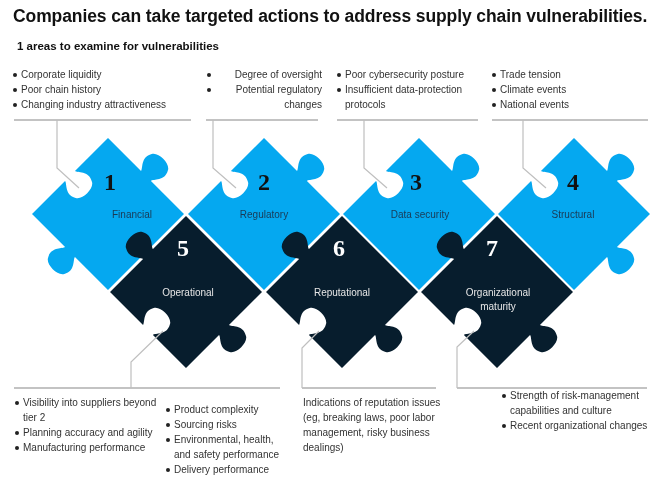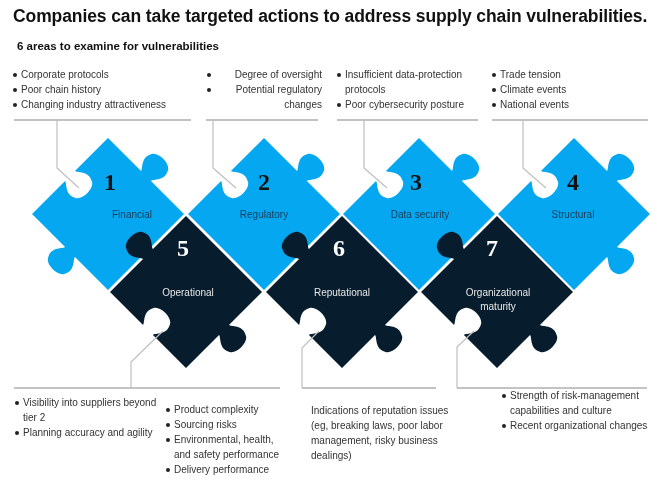--- a/index.html
+++ b/index.html
@@ -2,51 +2,52 @@
 <html><head>
 <meta charset="utf-8">
 <style>
   html,body{margin:0;padding:0;background:#fff;}
   body{width:661px;height:485px;position:relative;overflow:hidden;font-family:"Liberation Sans",sans-serif;color:#222;}
   .title{position:absolute;left:13px;top:6px;font-size:17.5px;font-weight:bold;color:#111;letter-spacing:-0.1px;white-space:nowrap;}
   .subtitle{position:absolute;left:17px;top:40px;font-size:11.5px;font-weight:bold;color:#111;white-space:nowrap;}
   .blist{position:absolute;margin:0;padding:0;list-style:none;font-size:10px;line-height:15px;color:#333;}
   .blist li{position:relative;padding-left:8px;}
   .blist li::before{content:"";position:absolute;left:0;top:6px;width:4px;height:4px;border-radius:50%;background:#222;}
-  .ptext{position:absolute;font-size:10px;line-height:15px;color:#333;margin:8px;}
+  .ptext{position:absolute;font-size:10px;line-height:15px;color:#333;margin:0;}
   svg#diagram{position:absolute;left:0;top:0;}
 </style>
 </head>
 <body>
 
 <div class="title">Companies can take targeted actions to address supply chain vulnerabilities.</div>
-<div class="subtitle">6 areas to examine for vulnerabilities</div>
+<div class="subtitle">1 areas to examine for vulnerabilities</div>
 
 <ul class="blist" style="left:13px;top:67px;width:190px;">
-  <li>Corporate protocols</li>
+  <li>Corporate liquidity</li>
   <li>Poor chain history</li>
   <li>Changing industry attractiveness</li>
 </ul>
 <ul class="blist" style="left:207px;top:67px;width:115px;text-align:right;">
   <li>Degree of oversight</li>
   <li>Potential regulatory changes</li>
 </ul>
 <ul class="blist" style="left:337px;top:67px;width:148px;">
+  <li>Poor cybersecurity posture</li>
   <li>Insufficient data-protection protocols</li>
-  <li>Poor cybersecurity posture</li>
 </ul>
 <ul class="blist" style="left:492px;top:67px;width:150px;">
   <li>Trade tension</li>
   <li>Climate events</li>
   <li>National events</li>
 </ul>
 
 <ul class="blist" style="left:15px;top:395px;width:145px;">
   <li>Visibility into suppliers beyond tier 2</li>
   <li>Planning accuracy and agility</li>
+  <li>Manufacturing performance</li>
 </ul>
 <ul class="blist" style="left:166px;top:402px;width:120px;">
   <li>Product complexity</li>
   <li>Sourcing risks</li>
   <li>Environmental, health, and safety performance</li>
   <li>Delivery performance</li>
 </ul>
 <p class="ptext" style="left:303px;top:395px;width:140px;">Indications of reputation issues (eg, breaking laws, poor labor management, risky business dealings)</p>
 <ul class="blist" style="left:456px;top:388px;width:175px;margin-left:46px;">
   <li>Strength of risk-management capabilities and culture</li>

